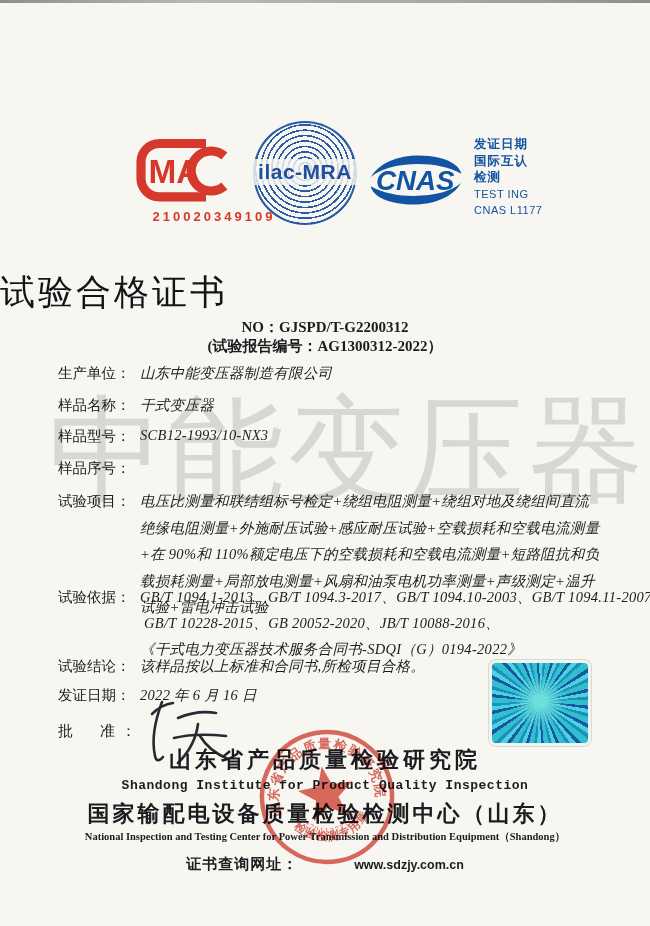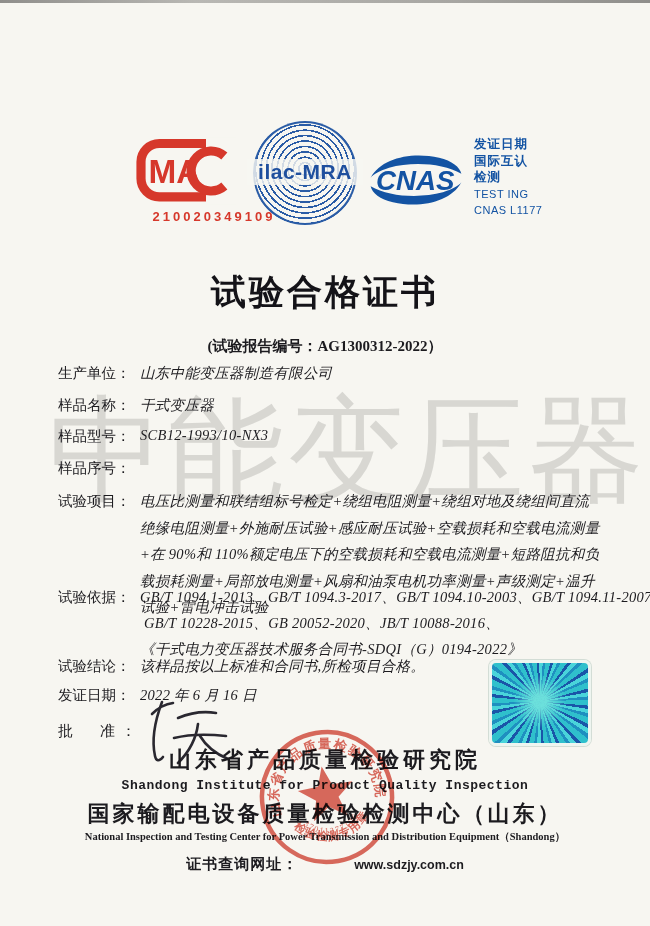--- a/index.html
+++ b/index.html
@@ -22,22 +22,22 @@
   .ilac-band{position:absolute;left:-6px;right:-6px;top:38px;height:26px;
     background:rgba(247,246,241,0.82);display:flex;align-items:center;justify-content:center;}
   .ilac-band span{color:#1f4f9e;font-weight:bold;font-size:21px;letter-spacing:0.5px;
     font-family:"Liberation Sans","DejaVu Sans",sans-serif;}
   .cnas-svg{position:absolute;left:366px;top:149px;}
   .cnas-side{position:absolute;left:474px;top:136px;color:#1353a3;line-height:16.5px;
     font-family:"Liberation Sans","DejaVu Sans",sans-serif;}
   .cnas-side .cn{font-size:12.5px;font-weight:bold;letter-spacing:1px;}
   .cnas-side .en{font-size:11px;font-weight:normal;letter-spacing:0.5px;}
   
-  .title{position:absolute;left:0;top:269px;width:100%;text-align:center;
-    font-size:35px;font-weight:bold;letter-spacing:3px;color:#141318;}
+  .title{position:absolute;left:0;top:269px;width:100%;text-align:left;
+    font-size:35px;font-weight:normal;letter-spacing:3px;color:#141318;}
   .no-line{position:absolute;left:0;top:318px;width:100%;text-align:center;
     font-size:15px;font-weight:bold;}
   .report-line{position:absolute;left:0;top:337px;width:100%;text-align:center;
     font-size:15px;font-weight:bold;}
   
   .watermark{position:absolute;left:48px;top:388px;font-size:116px;line-height:1.1;
     letter-spacing:4px;white-space:nowrap;color:rgba(128,128,122,0.26);z-index:0;}
   
   .row{position:absolute;left:58px;width:545px;display:flex;z-index:2;font-size:14.5px;}
   .lbl{flex:0 0 82px;font-weight:normal;white-space:nowrap;}
@@ -94,20 +94,21 @@
   </svg>
   <div class="cnas-side">
     <div class="cn">发证日期</div>
     <div class="cn">国际互认</div>
     <div class="cn">检测</div>
     <div class="en">TEST ING</div>
     <div class="en">CNAS L1177</div>
   </div>
 
   <div class="title">试验合格证书</div>
+  <div class="no-line">NO：GJSPD/T-G2200312</div>
   <div class="report-line">(试验报告编号：AG1300312-2022）</div>
 
   <div class="watermark">中能变压器</div>
 
   <div class="row" style="top:364px">
     <span class="lbl">生产单位：</span>
     <span class="val">山东中能变压器制造有限公司</span>
   </div>
   <div class="row" style="top:396px">
     <span class="lbl">样品名称：</span>

